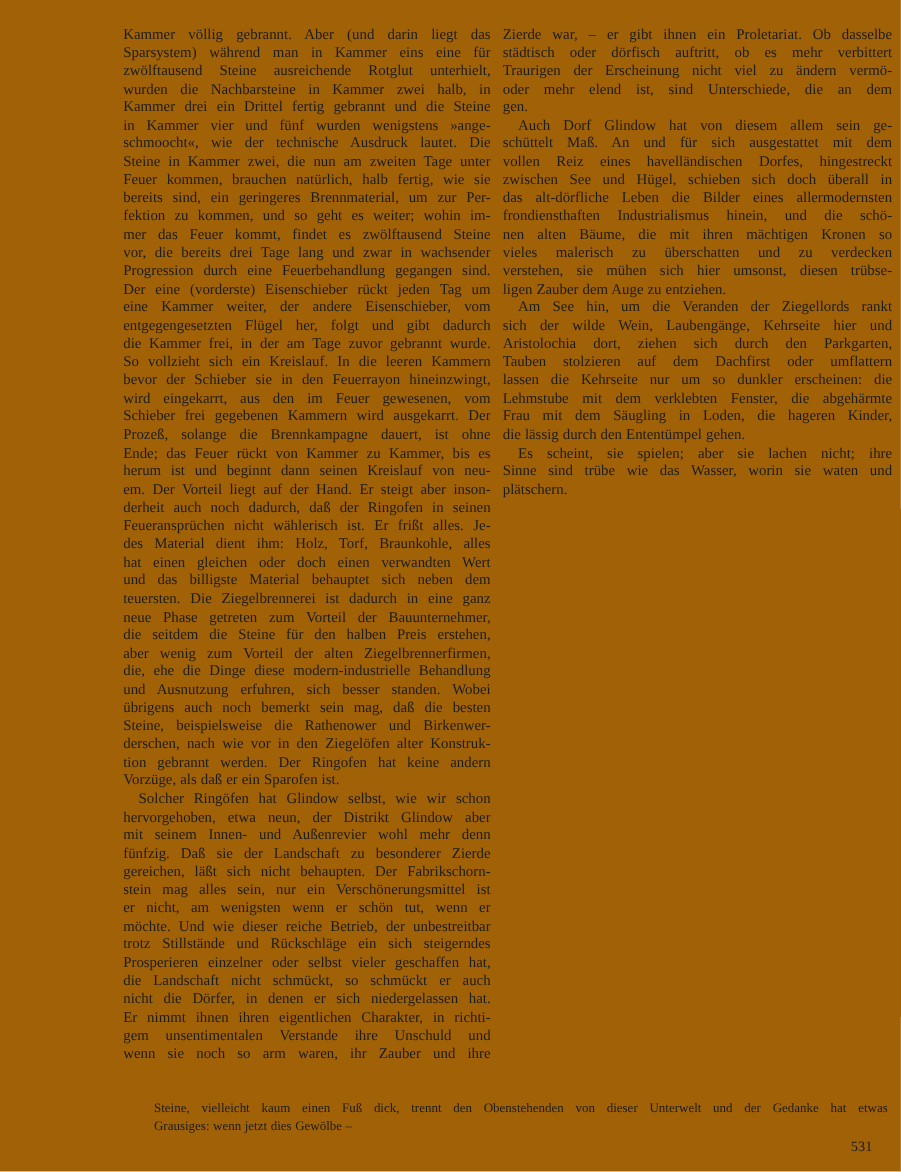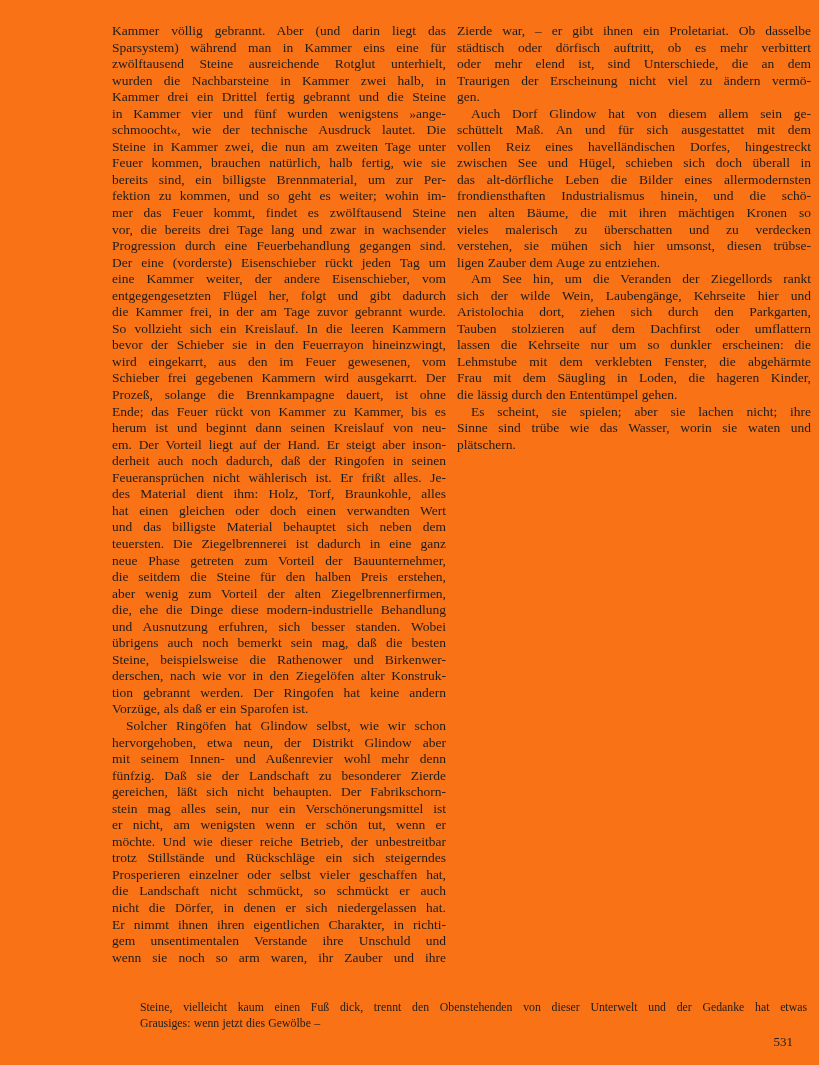--- a/index.html
+++ b/index.html
@@ -4,21 +4,21 @@
 <style>
   html, body {
     margin: 0;
     padding: 0;
     background: #ffffff;
   }
   .page {
     position: relative;
     width: 819px;
     height: 1065px;
-    background: #f97316;
+    background: #a16207;
     color: #1c1c1c;
     font-family: "Liberation Serif", "DejaVu Serif", serif;
     overflow: hidden;
   }
   .col {
     position: absolute;
     top: 23px;
     font-size: 13.5px;
     line-height: 16.55px;
   }
@@ -64,21 +64,21 @@
   <div class="col col-left">
       <div class="line">Kammer völlig gebrannt. Aber (und darin liegt das</div>
       <div class="line">Sparsystem) während man in Kammer eins eine für</div>
       <div class="line">zwölftausend Steine ausreichende Rotglut unterhielt,</div>
       <div class="line">wurden die Nachbarsteine in Kammer zwei halb, in</div>
       <div class="line">Kammer drei ein Drittel fertig gebrannt und die Steine</div>
       <div class="line">in Kammer vier und fünf wurden wenigstens »ange-</div>
       <div class="line">schmoocht«, wie der technische Ausdruck lautet. Die</div>
       <div class="line">Steine in Kammer zwei, die nun am zweiten Tage unter</div>
       <div class="line">Feuer kommen, brauchen natürlich, halb fertig, wie sie</div>
-      <div class="line">bereits sind, ein billigste Brennmaterial, um zur Per-</div>
+      <div class="line">bereits sind, ein geringeres Brennmaterial, um zur Per-</div>
       <div class="line">fektion zu kommen, und so geht es weiter; wohin im-</div>
       <div class="line">mer das Feuer kommt, findet es zwölftausend Steine</div>
       <div class="line">vor, die bereits drei Tage lang und zwar in wachsender</div>
       <div class="line">Progression durch eine Feuerbehandlung gegangen sind.</div>
       <div class="line">Der eine (vorderste) Eisenschieber rückt jeden Tag um</div>
       <div class="line">eine Kammer weiter, der andere Eisenschieber, vom</div>
       <div class="line">entgegengesetzten Flügel her, folgt und gibt dadurch</div>
       <div class="line">die Kammer frei, in der am Tage zuvor gebrannt wurde.</div>
       <div class="line">So vollzieht sich ein Kreislauf. In die leeren Kammern</div>
       <div class="line">bevor der Schieber sie in den Feuerrayon hineinzwingt,</div>
@@ -116,22 +116,22 @@
       <div class="line">Prosperieren einzelner oder selbst vieler geschaffen hat,</div>
       <div class="line">die Landschaft nicht schmückt, so schmückt er auch</div>
       <div class="line">nicht die Dörfer, in denen er sich niedergelassen hat.</div>
       <div class="line">Er nimmt ihnen ihren eigentlichen Charakter, in richti-</div>
       <div class="line">gem unsentimentalen Verstande ihre Unschuld und</div>
       <div class="line">wenn sie noch so arm waren, ihr Zauber und ihre</div>
     </div>
   <div class="col col-right">
       <div class="line">Zierde war, – er gibt ihnen ein Proletariat. Ob dasselbe</div>
       <div class="line">städtisch oder dörfisch auftritt, ob es mehr verbittert</div>
+      <div class="line">Traurigen der Erscheinung nicht viel zu ändern vermö-</div>
       <div class="line">oder mehr elend ist, sind Unterschiede, die an dem</div>
-      <div class="line">Traurigen der Erscheinung nicht viel zu ändern vermö-</div>
       <div class="line pend">gen.</div>
       <div class="line ind">Auch Dorf Glindow hat von diesem allem sein ge-</div>
       <div class="line">schüttelt Maß. An und für sich ausgestattet mit dem</div>
       <div class="line">vollen Reiz eines havelländischen Dorfes, hingestreckt</div>
       <div class="line">zwischen See und Hügel, schieben sich doch überall in</div>
       <div class="line">das alt-dörfliche Leben die Bilder eines allermodernsten</div>
       <div class="line">frondiensthaften Industrialismus hinein, und die schö-</div>
       <div class="line">nen alten Bäume, die mit ihren mächtigen Kronen so</div>
       <div class="line">vieles malerisch zu überschatten und zu verdecken</div>
       <div class="line">verstehen, sie mühen sich hier umsonst, diesen trübse-</div>

